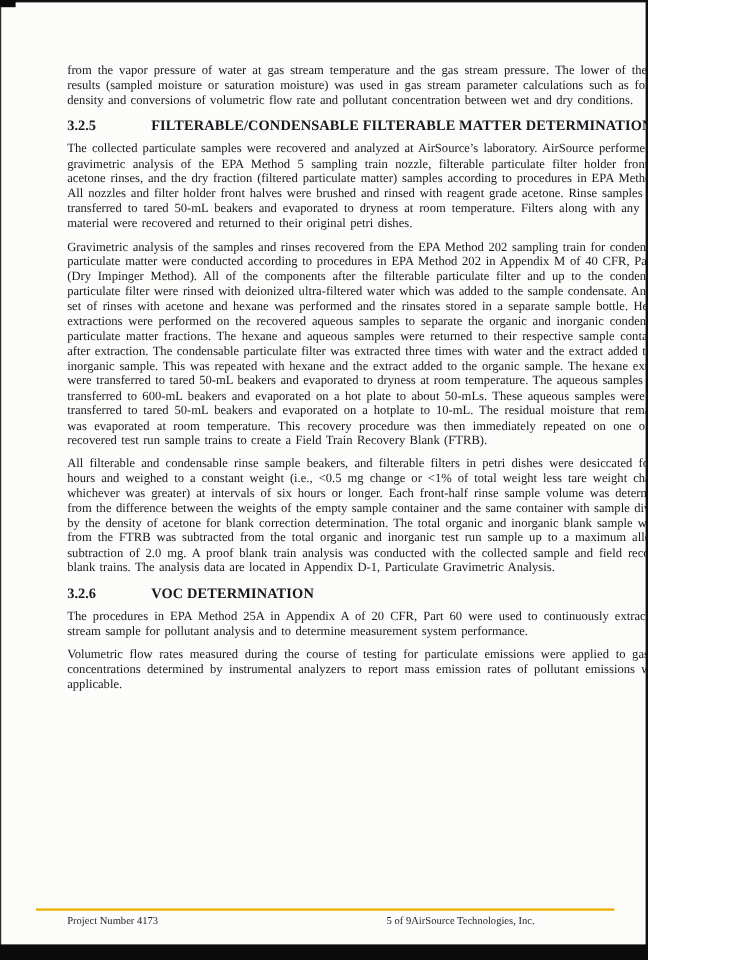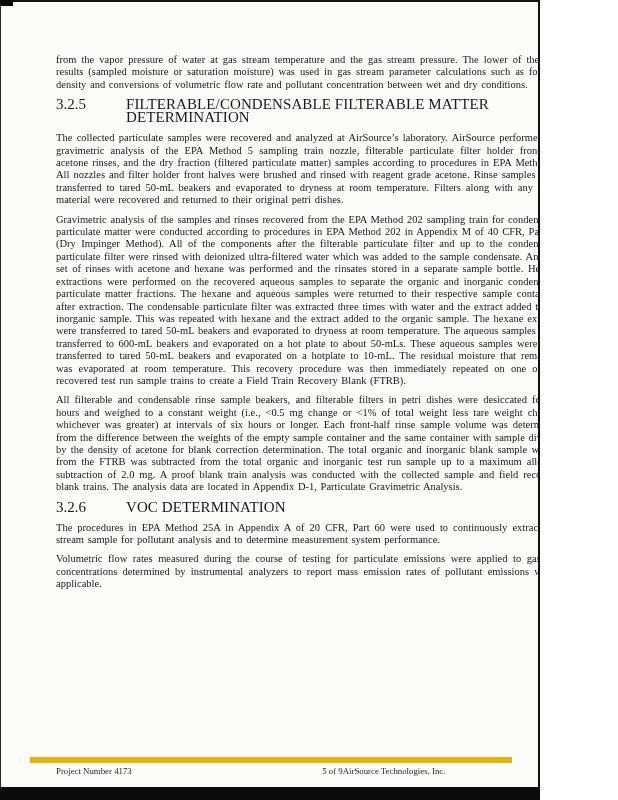--- a/index.html
+++ b/index.html
@@ -29,38 +29,38 @@
     margin: 0 0 7px 0;
     font-size: 10.5px;
     line-height: 12.4px;
     text-align: justify;
     word-spacing: 0.1em;
   }
   .heading {
     display: flex;
     align-items: flex-start;
     margin: 4px 0 8px 0;
-    font-size: 15px;
+    font-size: 12px;
     line-height: 13px;
-    font-weight: normal;
+    font-weight: bold;
   }
   .heading .num {
     width: 70px;
     flex-shrink: 0;
   }
   .heading .title {
     letter-spacing: 0.1px;
   }
 
   .footer {
     position: absolute;
     top: 757px;
     left: 30px;
     right: 28px;
-    border-top: 6px solid #eab308;
+    border-top: 2px solid #eab308;
     padding: 3px 26px 0 26px;
     display: flex;
     font-size: 8.8px;
     line-height: 11px;
     color: #1d1d27;
   }
   .footer .f-left   { flex: 1; text-align: left; }
   .footer .f-center { flex: 1; text-align: right; }
   .footer .f-right  { flex: 1; }
 </style>

